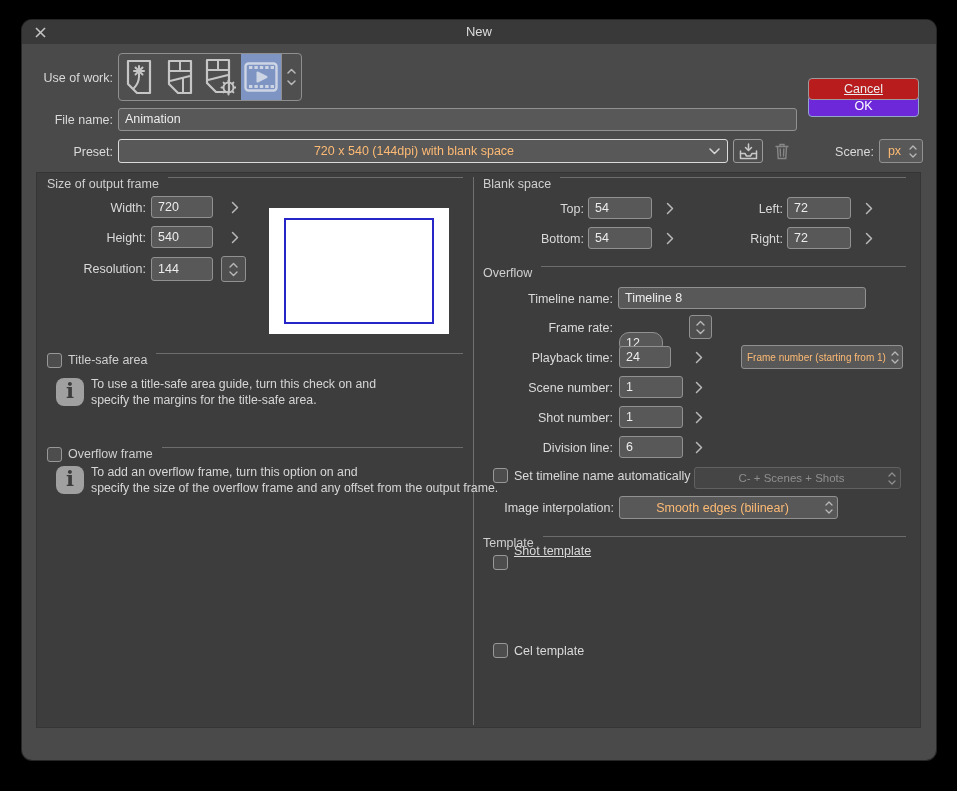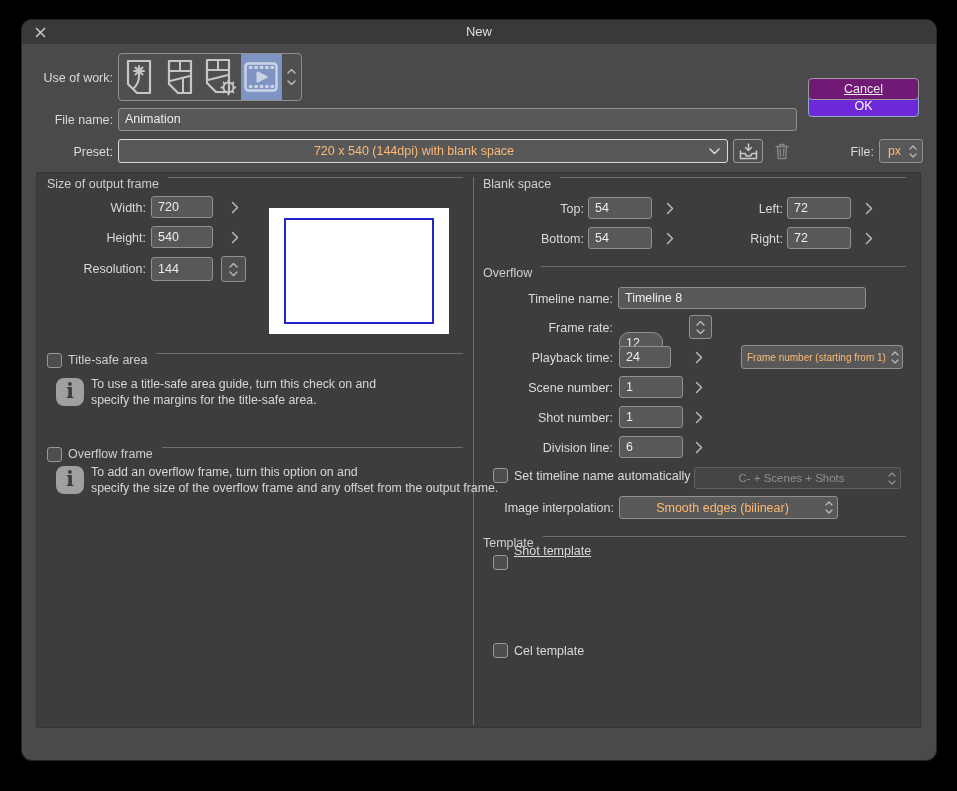--- a/index.html
+++ b/index.html
@@ -6,21 +6,21 @@
   body { width:957px; height:791px; background:#000; font-family:"Liberation Sans","DejaVu Sans",sans-serif; position:relative; overflow:hidden; }
   .window { position:absolute; left:22px; top:20px; width:914px; height:740px; background:#4a4a4a; border-radius:10px; box-shadow:0 0 0 1px #262626; overflow:hidden; }
   .titlebar { position:absolute; left:0; top:0; width:100%; height:24px; background:#393939; }
   .titlebar .title { position:absolute; left:0; right:0; top:4px; text-align:center; font-size:13px; color:#dcdcdc; }
   .close-btn { position:absolute; left:11px; top:5px; width:15px; height:15px; cursor:default; }
   .lbl { position:absolute; font-size:12.5px; color:#dadada; text-align:right; white-space:nowrap; }
   .llbl { position:absolute; font-size:12.5px; color:#dadada; text-align:left; white-space:nowrap; }
   .tinput { position:absolute; background:#585858; border:1px solid #919191; border-radius:3px; color:#ececec; font-size:12.5px; line-height:20px; padding:0 6px; box-sizing:border-box; height:22px; white-space:nowrap; overflow:hidden; }
   .btn { position:absolute; width:111px; height:22px; border-radius:4px; font-size:12.5px; line-height:20px; text-align:center; box-sizing:border-box; }
   .btn.ok { background:#6d28d9; border:1px solid #93a7cd; color:#fff;margin-top:44px; }
-  .btn.cancel { background:#701a75; border:1px solid #9b9b9b; color:#ececec;text-decoration:underline; }
+  .btn.cancel { background:#b91c1c; border:1px solid #9b9b9b; color:#ececec;text-decoration:underline; }
   .icon-toolbar { position:absolute; left:96px; top:33px; width:184px; height:48px; border:1px solid #8f8f8f; border-radius:4px; box-sizing:border-box; display:flex; overflow:hidden; background:#4f4f4f; }
   .work-cell { width:41px; height:100%; display:flex; align-items:center; justify-content:center; }
   .work-cell.selected { background:#7e95c4; }
   .work-scroll { width:20px; height:100%; border-left:1px solid #8f8f8f; display:flex; flex-direction:column; align-items:center; justify-content:center; gap:6px; box-sizing:border-box; }
   .dropdown { position:absolute; background:#585858; border:1px solid #919191; border-radius:3px; box-sizing:border-box; display:flex; align-items:center; color:#fdba74; font-size:12.5px; }
   .dropdown .ddtext { flex:1; text-align:center; white-space:nowrap; overflow:hidden; }
   .dropdown.disabled { background:#454545; border-color:#616161; color:#8f8f8f; }
   .spinbox { position:absolute; border:1px solid #919191; border-radius:3px; box-sizing:border-box; display:flex; flex-direction:column; align-items:center; justify-content:center; gap:3px; background:#4f4f4f; }
   .updown { display:flex; flex-direction:column; align-items:center; gap:3px; margin-right:5px; }
   .chev-btn { position:absolute; width:16px; height:16px; display:flex; align-items:center; justify-content:center; }
@@ -156,21 +156,21 @@
     <svg width="14" height="17" viewBox="0 0 14 17">
       <g fill="none" stroke="#cfcfcf" stroke-width="1.4" stroke-linecap="round">
         <line x1="1" y1="3.5" x2="13" y2="3.5"></line>
         <path d="M5 3.5 L5 1.5 L9 1.5 L9 3.5"></path>
         <path d="M2.5 3.5 L3.2 15.5 L10.8 15.5 L11.5 3.5"></path>
         <line x1="5.2" y1="6" x2="5.5" y2="13"></line>
         <line x1="8.8" y1="6" x2="8.5" y2="13"></line>
       </g>
     </svg>
   </div>
-  <div class="lbl" style="left:805px; top:125px; width:47px;">File:</div>
+  <div class="lbl" style="left:805px; top:125px; width:47px;">Scene:</div>
   <div class="dropdown" style="left:857px; top:119px; width:44px; height:24px;">
     <span class="ddtext">px</span>
     <span class="updown">
       <svg width="8" height="5" viewBox="0 0 8 5">
           <polyline points="1,4 4,1 7,4" fill="none" stroke="#b8b8b8" stroke-width="1.3" stroke-linecap="round" stroke-linejoin="round"></polyline>
         </svg>
       <svg width="8" height="5" viewBox="0 0 8 5">
           <polyline points="1,1 4,4 7,1" fill="none" stroke="#b8b8b8" stroke-width="1.3" stroke-linecap="round" stroke-linejoin="round"></polyline>
         </svg>
     </span>

